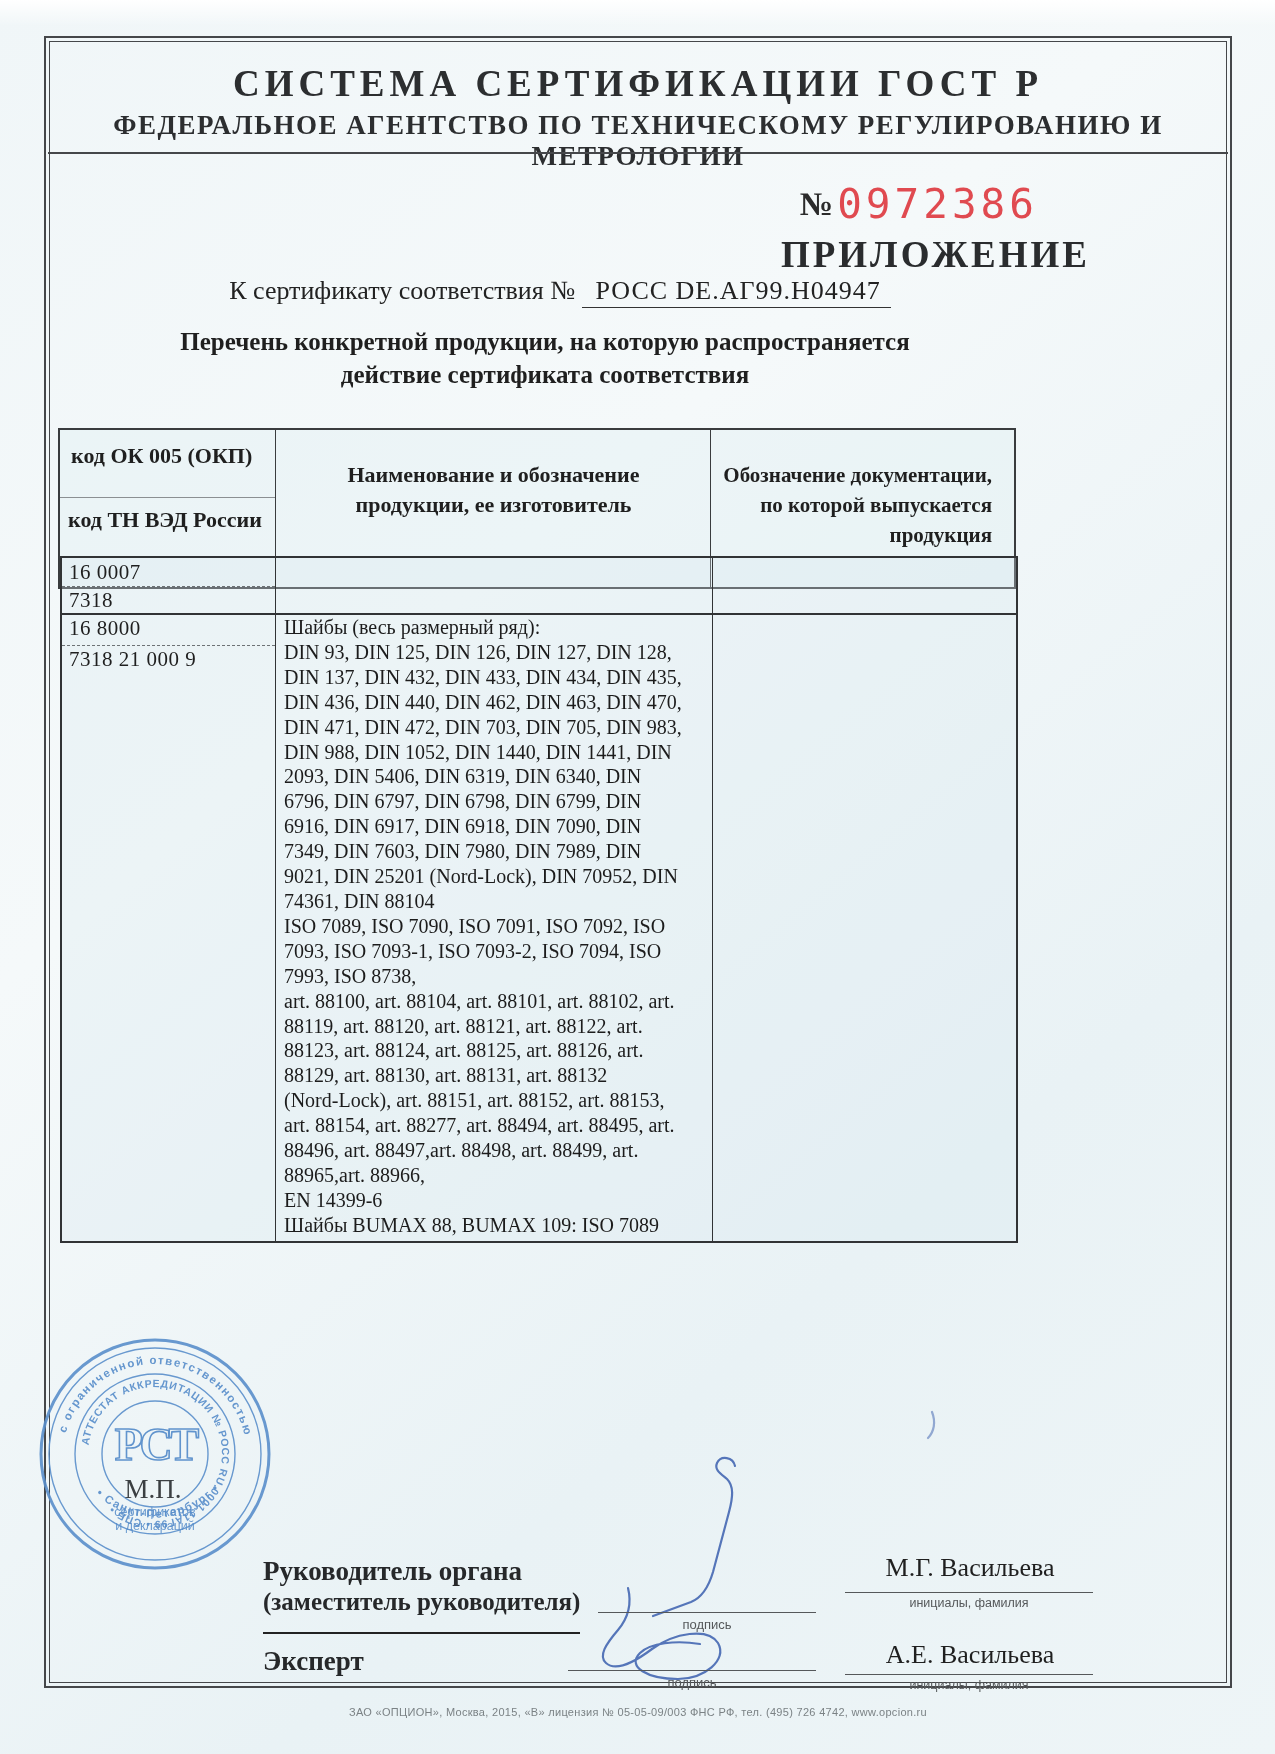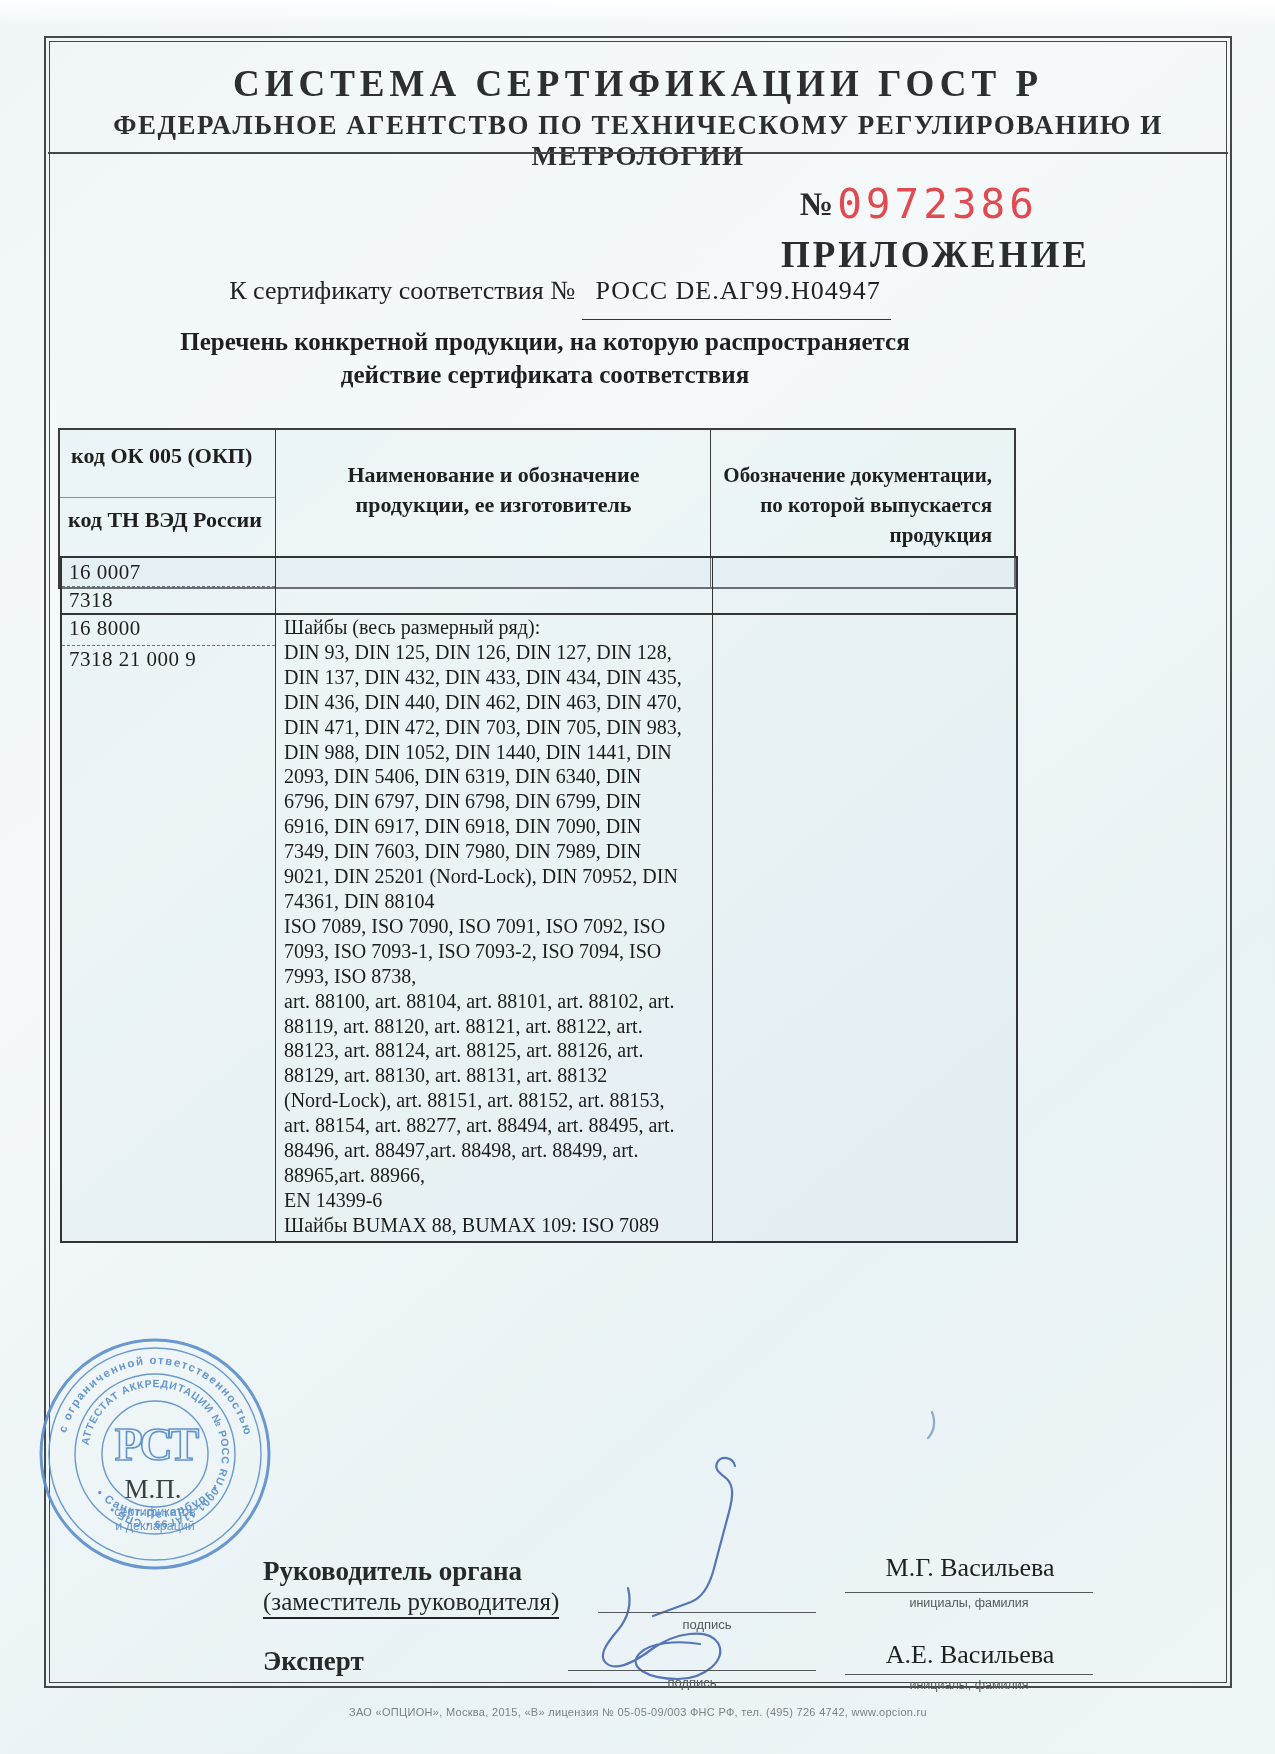--- a/index.html
+++ b/index.html
@@ -28,21 +28,21 @@
   
   .serial { left:800px; top:180px; white-space:nowrap; }
   .serial .no { font-size:33px; font-weight:bold; color:#2b2b2b; }
   .serial .digits { font-family:"DejaVu Sans Mono",monospace; font-size:41px;
           color:#e04a50; letter-spacing:4px; vertical-align:-3px; }
 
   .title { left:0px; top:233px; width:1090px; text-align:right;
            font-size:37px; font-weight:bold; letter-spacing:3px; color:#2a2c2e; }
 
   .certline { left:0px; top:276px; width:1120px; text-align:center; font-size:26px; color:#222; }
-  .certline .val { border-bottom:1.8px solid #333; padding:0 10px 14px 14px; letter-spacing:1px; }
+  .certline .val { border-bottom:1.8px solid #333; padding:0 10px 2px 14px; letter-spacing:1px; }
 
   .sub1 { left:0px; top:328px; width:1090px; text-align:center; font-size:25px; font-weight:bold; }
   .sub2 { left:0px; top:361px; width:1090px; text-align:center; font-size:25px; font-weight:bold; }
 
   
   .thead { left:58px; top:392px; width:958px; height:161px; border:2px solid #3a3c3e;
            background:rgba(221,237,241,0.35);margin-top:36px; }
   .thead .c1top { position:absolute; left:11px; top:13px; font-size:22px; font-weight:bold; }
   .thead .c1rule { position:absolute; left:0; top:67px; width:215px; border-top:1.2px solid #8b8f92; }
   .thead .c1bot { position:absolute; left:8px; top:77px; font-size:22px; font-weight:bold; }
@@ -61,22 +61,22 @@
   .tbody .rowA-sep { position:absolute; left:0; top:55px; width:100%; border-top:2px solid #313335; }
   .tbody .dash1 { position:absolute; left:0; top:28px; width:213px; border-top:1.6px dashed #6d7275; }
   .tbody .dash2 { position:absolute; left:0; top:87px; width:213px; border-top:1.6px dashed #6d7275; }
   .tbody .code { position:absolute; left:7px; font-size:21px; letter-spacing:0.5px; }
   .okp-a { top:2px; } .tnved-a { top:30px; } .okp-b { top:58px; } .tnved-b { top:89px; }
   .tbody .product { position:absolute; left:222px; top:57px; width:424px;
         font-size:20px; line-height:24.9px; white-space:pre-line; color:#1c1c1c; }
 
   
   .sig-role1 { left:263px; top:1556px; font-size:27px; font-weight:bold; color:#26282a; }
-  .sig-role1b{ left:263px; top:1588px; font-size:25px; font-weight:normal; color:#26282a;
-               border-bottom:2.5px solid #222; padding-bottom:1px; }
+  .sig-role1b{ left:263px; top:1588px; font-size:25px; font-weight:bold; color:#26282a;
+               border-bottom:2.5px solid #222; padding-bottom:16px; }
   .sig-line1 { left:598px; top:1612px; width:218px; border-top:1.6px solid #55585a; }
   .sig-cap1  { left:598px; top:1617px; width:218px; text-align:center;
                font-family:"Liberation Sans",sans-serif; font-size:13px; color:#55585a; }
   .sig-name1 { left:850px; top:1553px; width:240px; text-align:center; font-size:26px; }
   .name-line1{ left:845px; top:1592px; width:248px; border-top:1.6px solid #55585a; }
   .name-cap1 { left:845px; top:1596px; width:248px; text-align:center;
                font-family:"Liberation Sans",sans-serif; font-size:12.5px; color:#55585a; }
   .sig-role2 { left:263px; top:1646px; font-size:27px; font-weight:bold; color:#26282a; }
   .sig-line2 { left:568px; top:1670px; width:248px; border-top:1.6px solid #55585a; }
   .sig-cap2  { left:568px; top:1675px; width:248px; text-align:center;

